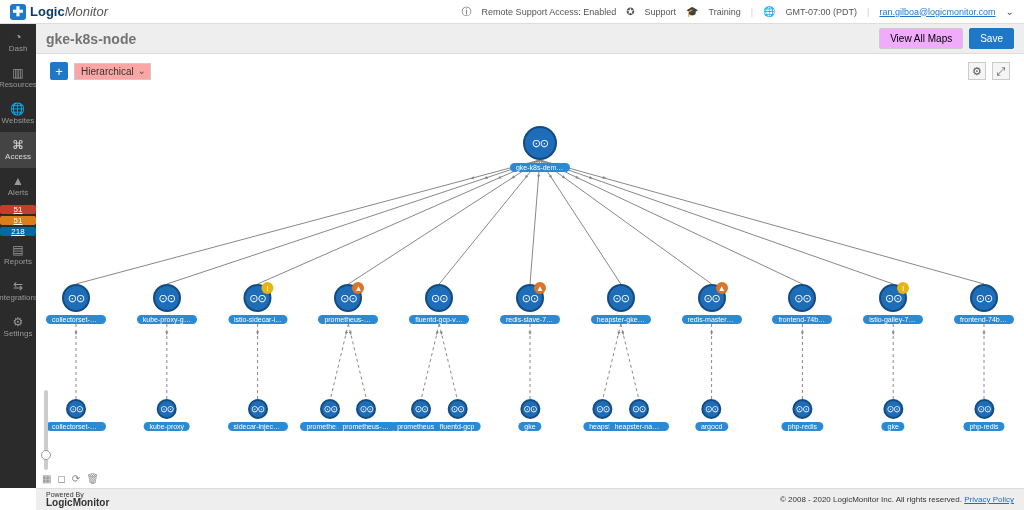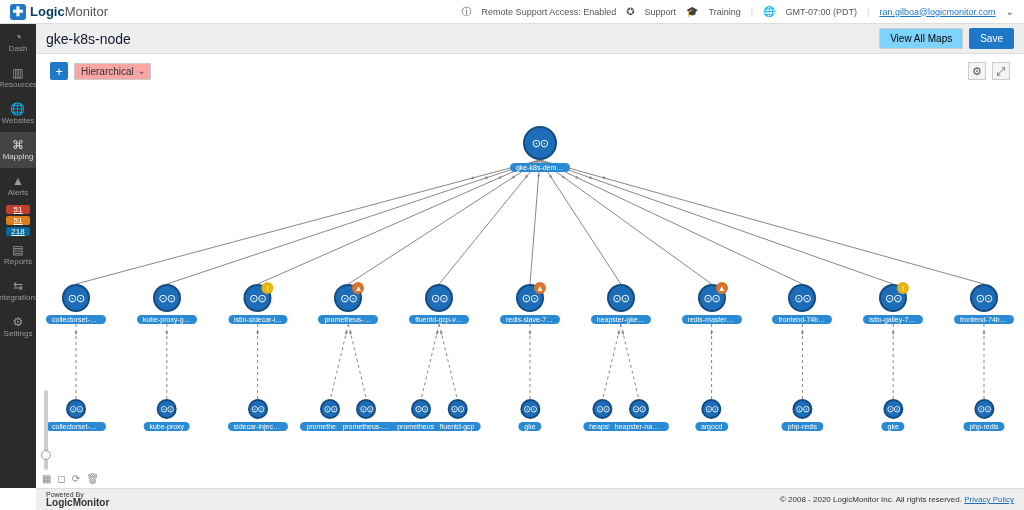--- a/index.html
+++ b/index.html
@@ -3,42 +3,42 @@
 <meta charset="utf-8">
 <style>
   * { box-sizing: border-box; margin: 0; padding: 0; }
   body { font-family: Arial, Helvetica, sans-serif; font-size: 11px; color: #333; background: #fff; width: 1024px; height: 510px; overflow: hidden; position: relative; }
 
   
   .topbar { display: flex; align-items: center; justify-content: space-between; height: 24px; padding: 0 10px; border-bottom: 1px solid #ddd; }
   .brand { display: flex; align-items: center; gap: 4px; font-weight: bold; font-size: 13px; }
   .brand .logo { width: 16px; height: 16px; background: #1e77c7; border-radius: 3px; display:flex; align-items:center; justify-content:center; color:#fff;}
   .brand .strong { color:#0b3d66; }
-  .brand .light  { color:#555; font-weight: normal; }
+  .brand .light  { color:#555; font-weight: normal; font-style: italic; }
   .topbar-right { display:flex; align-items:center; gap:10px; font-size:9px; color:#555; }
   .topbar-right span, .topbar-right a { white-space: nowrap; }
   .topbar-right a { color:#1e77c7; }
   .topbar-right .sep { color:#ccc; }
   .tico { font-size:10px; }
 
   
   .sidebar { position:absolute; top:24px; left:0; bottom:22px; width:36px; background:#2b2b2b; display:flex; flex-direction:column; }
   .sidebar .nav-item { height:36px; display:flex; flex-direction:column; align-items:center; justify-content:center; color:#999; font-size:8px; cursor:pointer; gap:1px;}
   .sidebar .nav-item.active { background:#444; color:#ddd; }
   .sidebar .nav-icon { font-size:12px; line-height:1; }
-  .sidebar .badge { width:24px; text-align:center; border-radius:2px; font-size:8px; color:#fff; margin:1px auto;text-decoration:underline; }
+  .sidebar .badge { width:36px; text-align:center; border-radius:2px; font-size:8px; color:#fff; margin:1px auto;text-decoration:underline; }
   .b-red { background:#c43e2e; }
   .b-orange { background:#d97e1a; }
   .b-yellow { background:#0369a1; color:#333;}
 
   
   .page-header { position:absolute; left:36px; right:0; top:24px; height:30px; background:#eee; border-bottom:1px solid #ddd; display:flex; align-items:center; justify-content:space-between; padding:0 10px;}
-  .page-header h1 { font-size:14px; font-weight:normal; color:#0f172a; }
+  .page-header h1 { font-size:14px; font-weight:bold; color:#737373; }
   .page-header .actions { display:flex; gap:6px; }
-  .btn { font-size:10px; padding:4px 10px; border:1px solid #ccc; background:#7dd3fc; cursor:pointer; border-radius:2px;}
+  .btn { font-size:10px; padding:4px 10px; border:1px solid #ccc; background:#f0abfc; cursor:pointer; border-radius:2px;}
   .btn-primary { background:#1e77c7; color:#fff; border-color:#1e77c7; }
 
   
   .canvas { position:absolute; left:36px; right:0; top:54px; bottom:22px; background:#fff; }
   .toolbar { position:absolute; top:8px; left:14px; display:flex; gap:6px; align-items:center; }
   .add-btn { width:18px; height:18px; background:#1e77c7; color:#fff; display:flex; align-items:center; justify-content:center; border-radius:2px; font-size:13px; cursor:pointer;}
   .layout-select { border:1px solid #ccc; padding:2px 16px 2px 6px; font-size:10px; background:#fca5a5; position:relative; cursor:pointer; }
   .layout-select::after { content:"⌄"; position:absolute; right:4px; top:1px; color:#555;}
   .tool-right { position:absolute; top:8px; right:14px; display:flex; gap:6px;}
   .icon-btn { width:18px; height:18px; border:1px solid #ccc; display:flex; align-items:center; justify-content:center; background:#f5f5f5; cursor:pointer; font-size:11px; color:#555;}
@@ -104,21 +104,21 @@
     <div class="nav-item">
       <span class="nav-icon">▥</span>
       <span>Resources</span>
     </div>
     <div class="nav-item">
       <span class="nav-icon">🌐</span>
       <span>Websites</span>
     </div>
     <div class="nav-item active">
       <span class="nav-icon">⌘</span>
-      <span>Mapping</span>
+      <span>Access</span>
     </div>
     <div class="nav-item">
       <span class="nav-icon">▲</span>
       <span>Alerts</span>
     </div>
     <div class="badge b-red">51</div>
     <div class="badge b-orange">51</div>
     <div class="badge b-yellow">218</div>
     <div class="nav-item">
       <span class="nav-icon">▤</span>

